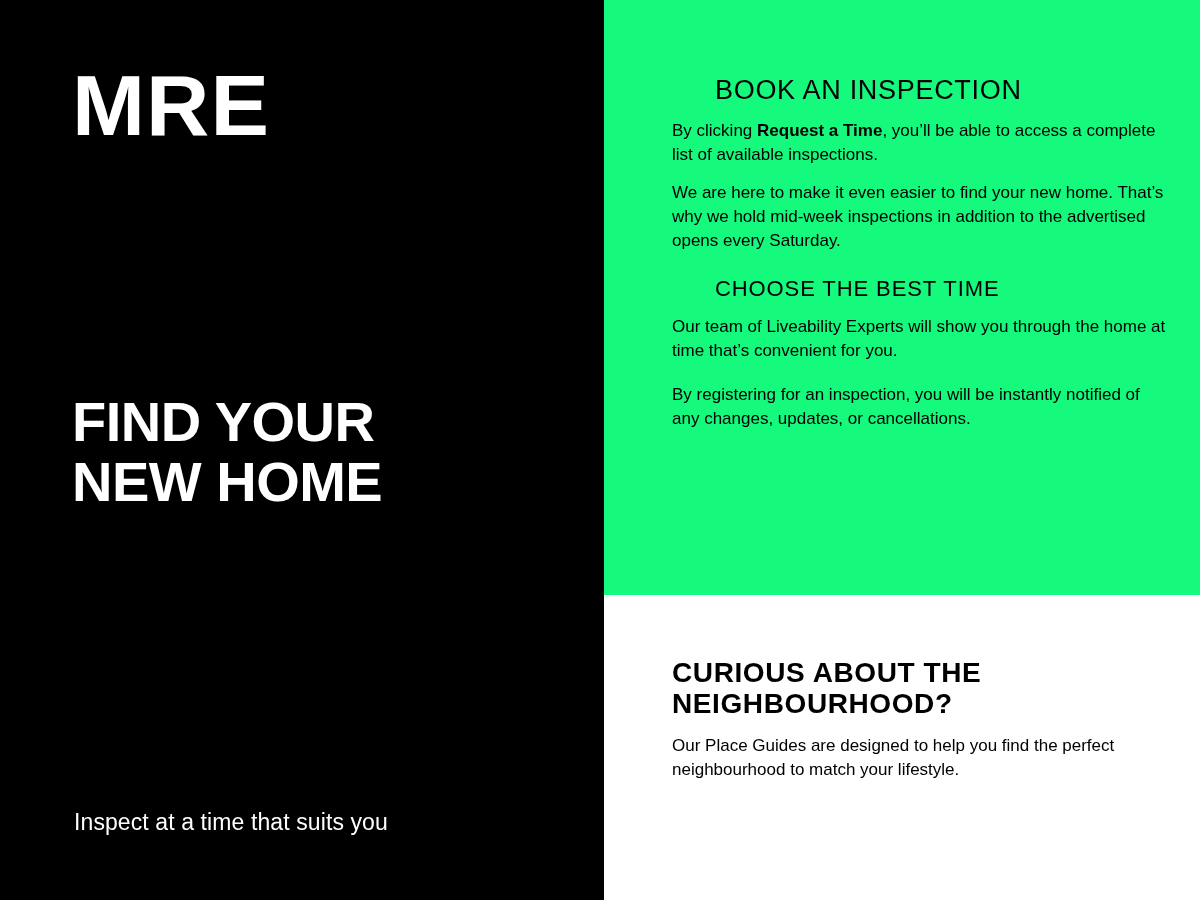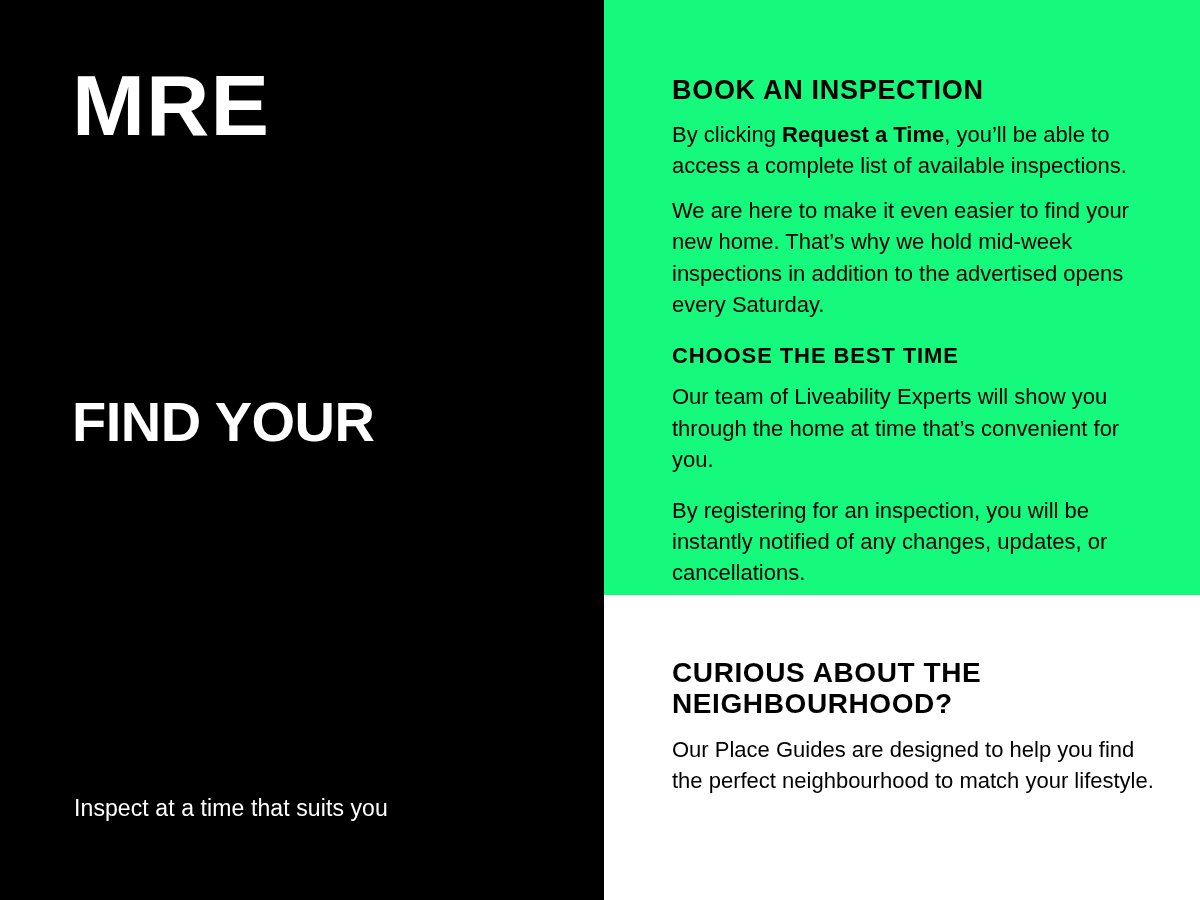--- a/index.html
+++ b/index.html
@@ -52,21 +52,21 @@
     font-weight: bold;
     line-height: 1.07;
     letter-spacing: -0.5px;
   }
 
   .headline .line { display: block; white-space: nowrap; }
 
   .tagline {
     position: absolute;
     left: 74px;
-    bottom: 78px;
+    bottom: 64px;
     color: #ffffff;
     font-size: 23px;
     font-weight: normal;
     letter-spacing: 0.1px;
   }
 
   
   .right-column {
     width: 596px;
     height: 900px;
@@ -88,34 +88,35 @@
     position: relative;
   }
 
   .inner {
     padding-left: 68px;
     padding-right: 34px;
   }
 
   h2.sec-title {
     font-size: 27px;
-    font-weight: bold;
+    font-weight: normal;
     letter-spacing: 0.7px;
     color: #000000;
     line-height: 1.1;
     margin-bottom: 13px;
+    margin-left: 43px;
   }
 
   h2.sec-title.sub {
     font-size: 22px;
     letter-spacing: 0.9px;
   }
 
   p.body {
-    font-size: 22px;
+    font-size: 17px;
     line-height: 1.42;
     color: #000000;
     margin-bottom: 14px;
     max-width: 498px;
   }
 
   p.body:last-child { margin-bottom: 0; }
 
   p.body b { font-weight: bold; }
 
@@ -146,20 +147,21 @@
 </head>
 <body>
 
 <div class="page">
 
   <div class="left-panel">
     <div class="brand">MRE</div>
 
     <div class="headline">
       <span class="line">FIND YOUR</span>
+      <span class="line">NEW HOME</span>
     </div>
 
     <div class="tagline">Inspect at a time that suits you</div>
   </div>
 
   <div class="right-column">
 
     <div class="green-panel">
       <div class="inner">
 

